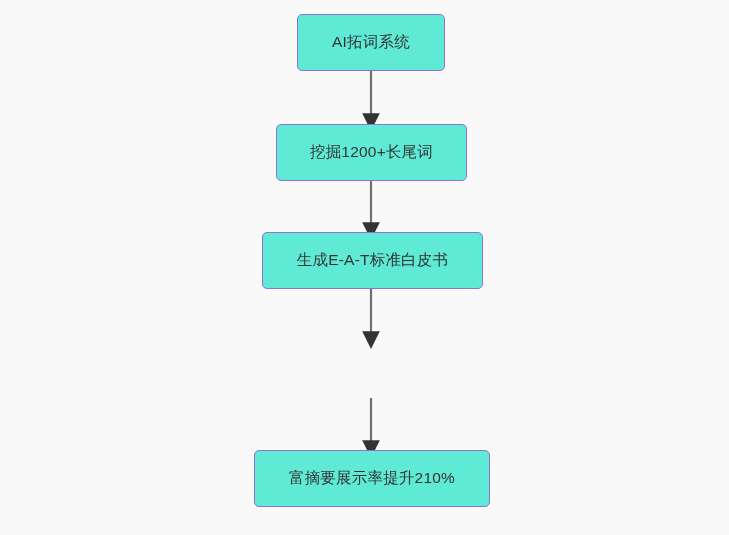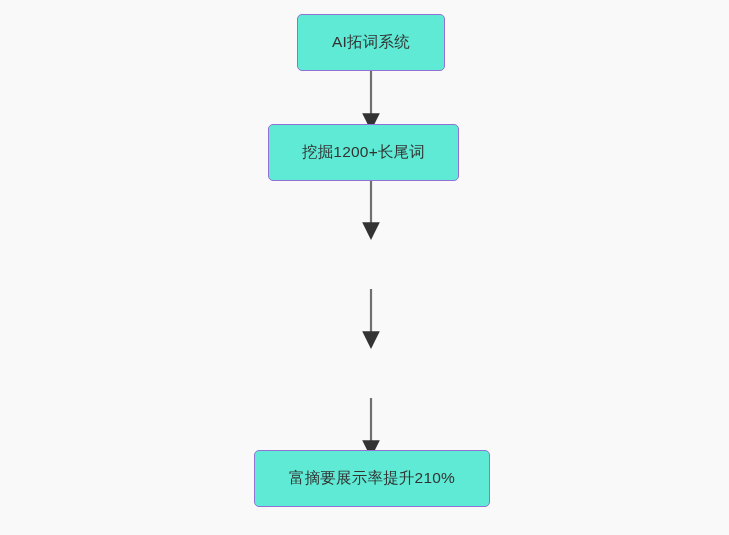--- a/index.html
+++ b/index.html
@@ -53,21 +53,21 @@
   .flow-node-label {
     color: #333333;
     font-size: 15.5px;
     line-height: 1.3;
     letter-spacing: 0.2px;
     white-space: nowrap;
   }
 
   
   #node-0 { left: 297px; top: 14px;  width: 148px; height: 57px; }
-  #node-1 { left: 268px; top: 124px; width: 191px; height: 57px; text-align: right; }
+  #node-1 { left: 276px; top: 124px; width: 191px; height: 57px; text-align: right; }
   #node-2 { left: 262px; top: 232px; width: 221px; height: 57px; }
   #node-3 { left: 265px; top: 341px; width: 214px; height: 57px; }
   #node-4 { left: 254px; top: 450px; width: 236px; height: 57px; }
 </style>
 </head>
 <body>
 
 <div id="flowchart-canvas">
 
   <svg id="connector-layer" viewBox="0 0 729 535" width="729" height="535" aria-hidden="true">
@@ -89,20 +89,23 @@
   <div id="node-stack">
 
     <div class="flow-node" id="node-0">
       <span class="flow-node-label">AI拓词系统</span>
     </div>
 
     <div class="flow-node" id="node-1">
       <span class="flow-node-label">挖掘1200+长尾词</span>
     </div>
 
+    <div class="flow-node" id="node-2">
+      <span class="flow-node-label">生成E-A-T标准白皮书</span>
+    </div>
 
 
     <div class="flow-node" id="node-4">
       <span class="flow-node-label">富摘要展示率提升210%</span>
     </div>
 
   </div>
 </div>
 
 </body></html>

